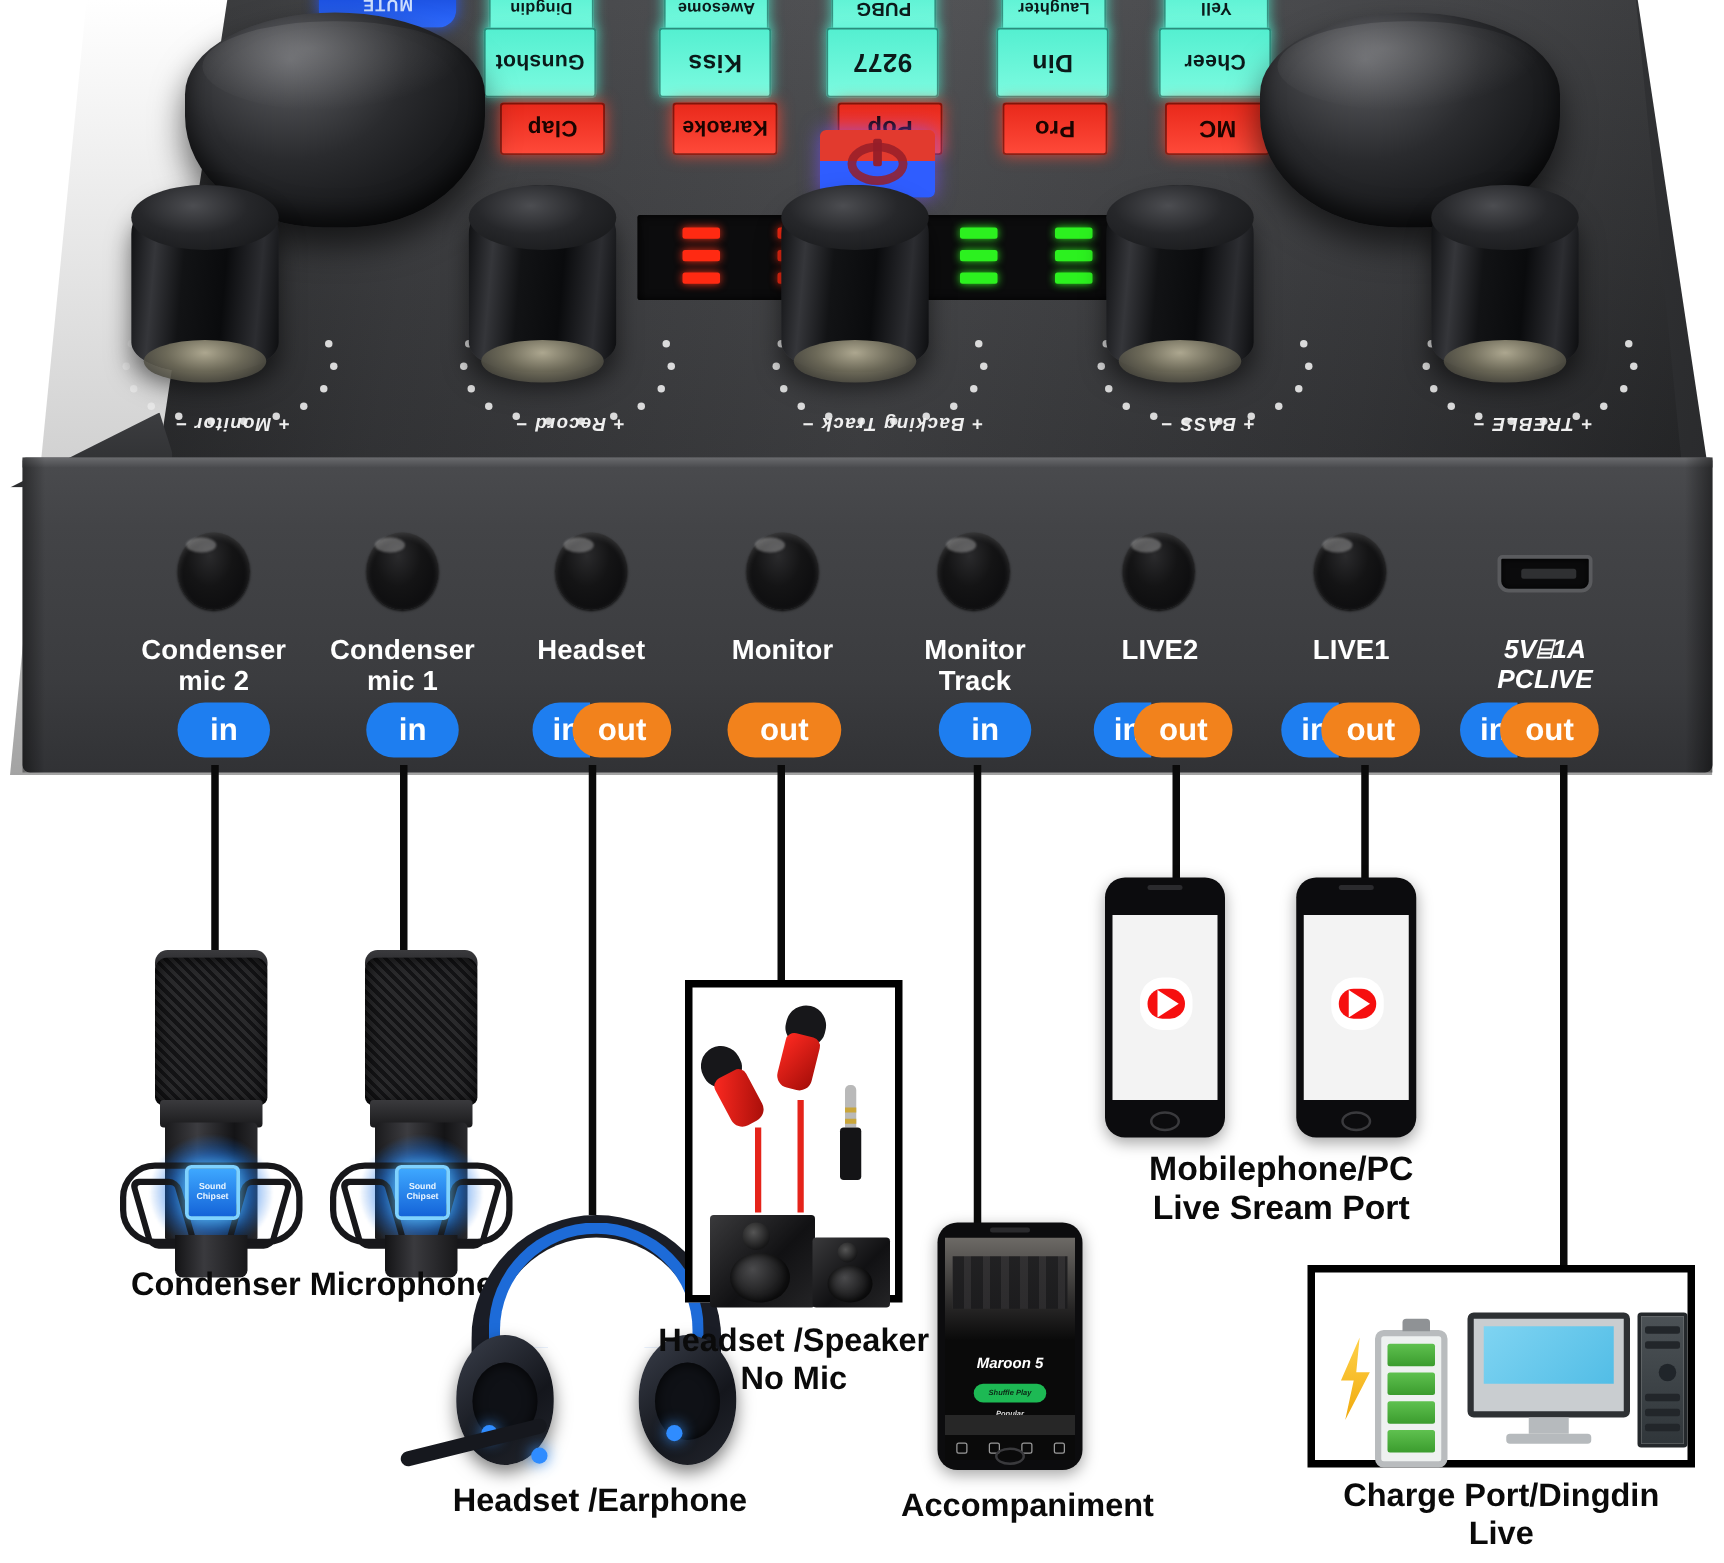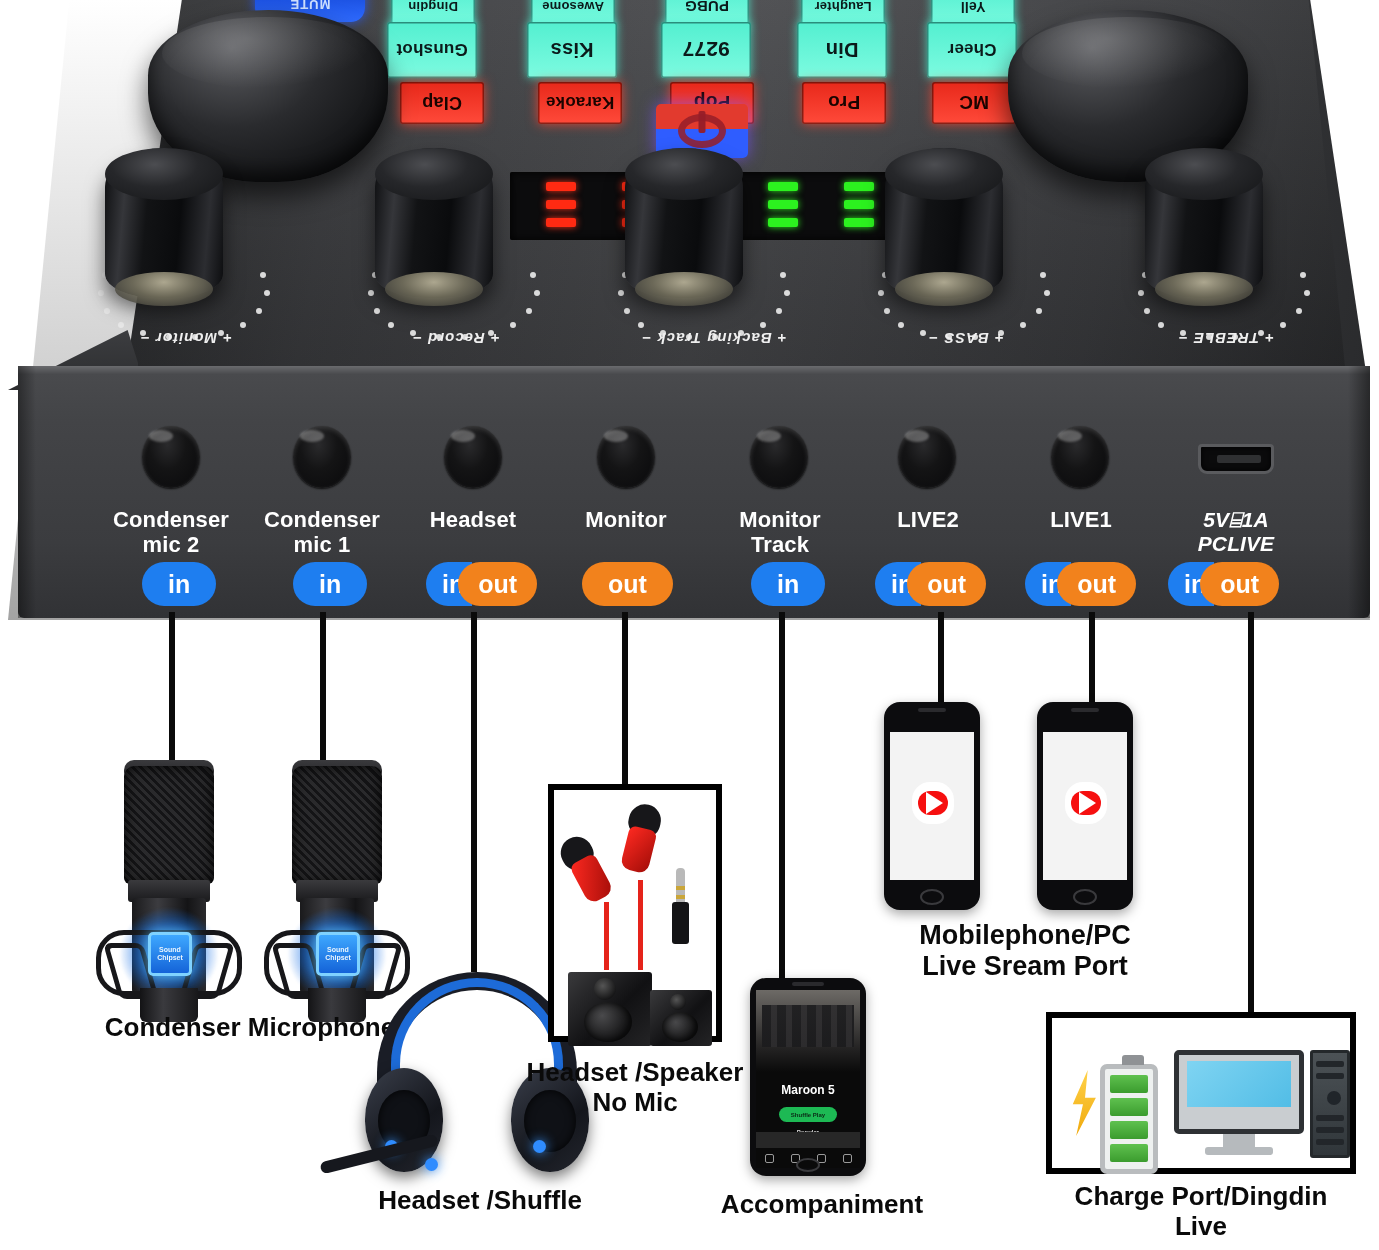--- a/index.html
+++ b/index.html
@@ -370,21 +370,21 @@
     width: 70%; height: 58%; background:#f60f0f; border-radius: 13px;
     display:flex; align-items:center; justify-content:center;
   }
   .yt .tri {
     width:0; height:0; border-left: 17px solid #fff;
     border-top: 11px solid transparent; border-bottom: 11px solid transparent;
     margin-left: 4px;
   }
 
   
-  .sp-screen { position:absolute; background:#0a0a0a; overflow:hidden; }
+  .sp-screen { position:absolute; background:#0a0a0a; overflow:hidden;font-style:italic; }
   .sp-hero { position:absolute; left:0; top:0; width:100%; height:46%;
              background: linear-gradient(180deg,#6d6a66,#232222 72%,#0a0a0a); }
   .sp-hero-figs { position:absolute; left:6%; top:18%; width:88%; height:52%;
              background: repeating-linear-gradient(90deg,#1b1b1d 0 9px,#2d2c2e 9px 15px); opacity:.9; }
   .sp-title { position:absolute; left:0; top:52%; width:100%; text-align:center;
               color:#fff; font-size:12px; font-weight:700; }
   .sp-btn { position:absolute; left:22%; top:66%; width:56%; height:8%;
             background:#1db954; border-radius:20px; color:#0b2b16;
             font-size:6px; display:flex; align-items:center; justify-content:center; font-weight:700;}
   .sp-pop { position:absolute; left:0; top:78%; width:100%; text-align:center; color:#d8d8d8; font-size:6px; font-weight:700;}
@@ -700,21 +700,21 @@
     </div>
   <div class="hs-cup" style="left:146px; top:96px;">
       <div class="pad"></div>
     </div>
   <div class="hs-led" style="left:20px; top:168px;"></div>
   <div class="hs-led" style="left:168px; top:168px;"></div>
   <div class="hs-led" style="left:60px; top:186px;"></div>
   <div class="hs-boom" style="left:-46px; top:176px;"></div>
 </div>
 <div class="caption" style="left:300px; top:1186px; width:360px;">
-  <div>Headset /Shuffle</div>
+  <div>Headset /Earphone</div>
 </div>
 
 <div class="frame-box" style="left:548px; top:784px; width:174px; height:258px;">
   <div class="bud" style="left:16px; top:44px; transform:rotate(-28deg);">
     <div class="tip"></div>
       <div class="shell"></div>
   </div>
   <div class="bud" style="left:70px; top:14px; transform:rotate(14deg);">
     <div class="tip"></div>
       <div class="shell"></div>

